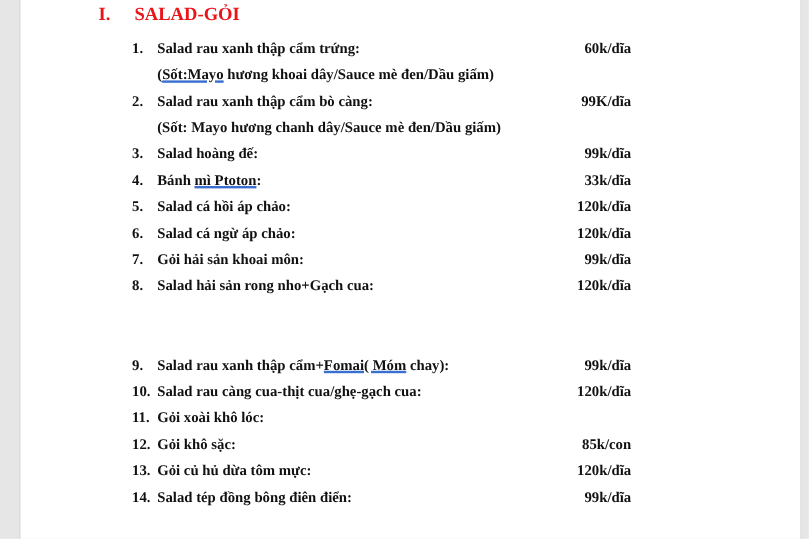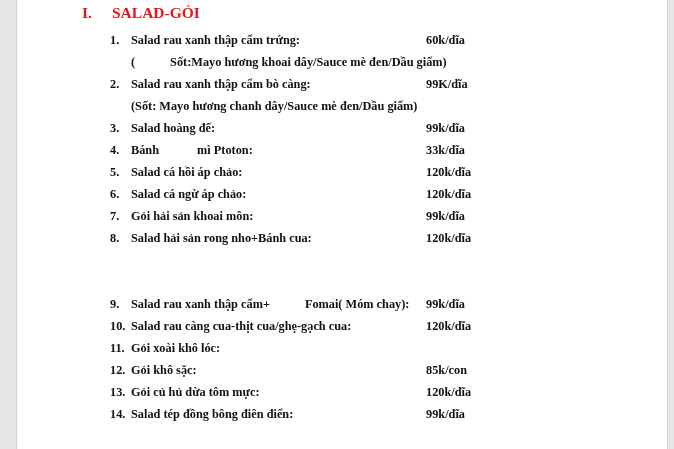--- a/index.html
+++ b/index.html
@@ -20,23 +20,23 @@
     font-weight: bold; color: #e8161b; font-size: 15.5px;
   }
   .heading .num { position: absolute; left: 65px; }
   .heading .title { position: absolute; left: 95px; white-space: nowrap; }
   .row {
     position: absolute; left: 0; width: 650px; height: 20px;
     font-weight: bold; font-size: 12.3px; color: #111; white-space: nowrap;
   }
   .row .n { position: absolute; left: 93px; }
   .row .t { position: absolute; left: 114px; }
-  .row .p { position: absolute; left: 409px; width: 100px; text-align: left; }
+  .row .p { position: absolute; left: 409px; width: 100px; text-align: right; }
   .sub { position: absolute; left: 114px; font-weight: bold; font-size: 12.3px; color: #111; white-space: nowrap; }
-  .spell { text-decoration-color: #3a6fd0; text-decoration-thickness: 1.5px; padding-left: 35px; }
+  .spell { text-decoration: underline; text-decoration-color: #3a6fd0; text-decoration-thickness: 1.5px; }
 </style>
 </head>
 <body>
 
 <div class="page">
 
   <div class="heading">
     <span class="num">I.</span>
     <span class="title">SALAD-GỎI</span>
   </div>
@@ -80,21 +80,21 @@
   </div>
 
   <div class="row" style="top:209px">
     <span class="n">7.</span>
     <span class="t">Gỏi hải sản khoai môn:</span>
     <span class="p">99k/dĩa</span>
   </div>
 
   <div class="row" style="top:231px">
     <span class="n">8.</span>
-    <span class="t">Salad hải sản rong nho+Bánh cua:</span>
+    <span class="t">Salad hải sản rong nho+Gạch cua:</span>
     <span class="p">120k/dĩa</span>
   </div>
 
   <div class="row" style="top:297px">
     <span class="n">9.</span>
     <span class="t"><span>Salad rau xanh thập cẩm+</span><span class="spell">Fomai( Móm</span><span> chay):</span></span>
     <span class="p">99k/dĩa</span>
   </div>
 
   <div class="row" style="top:319px">

